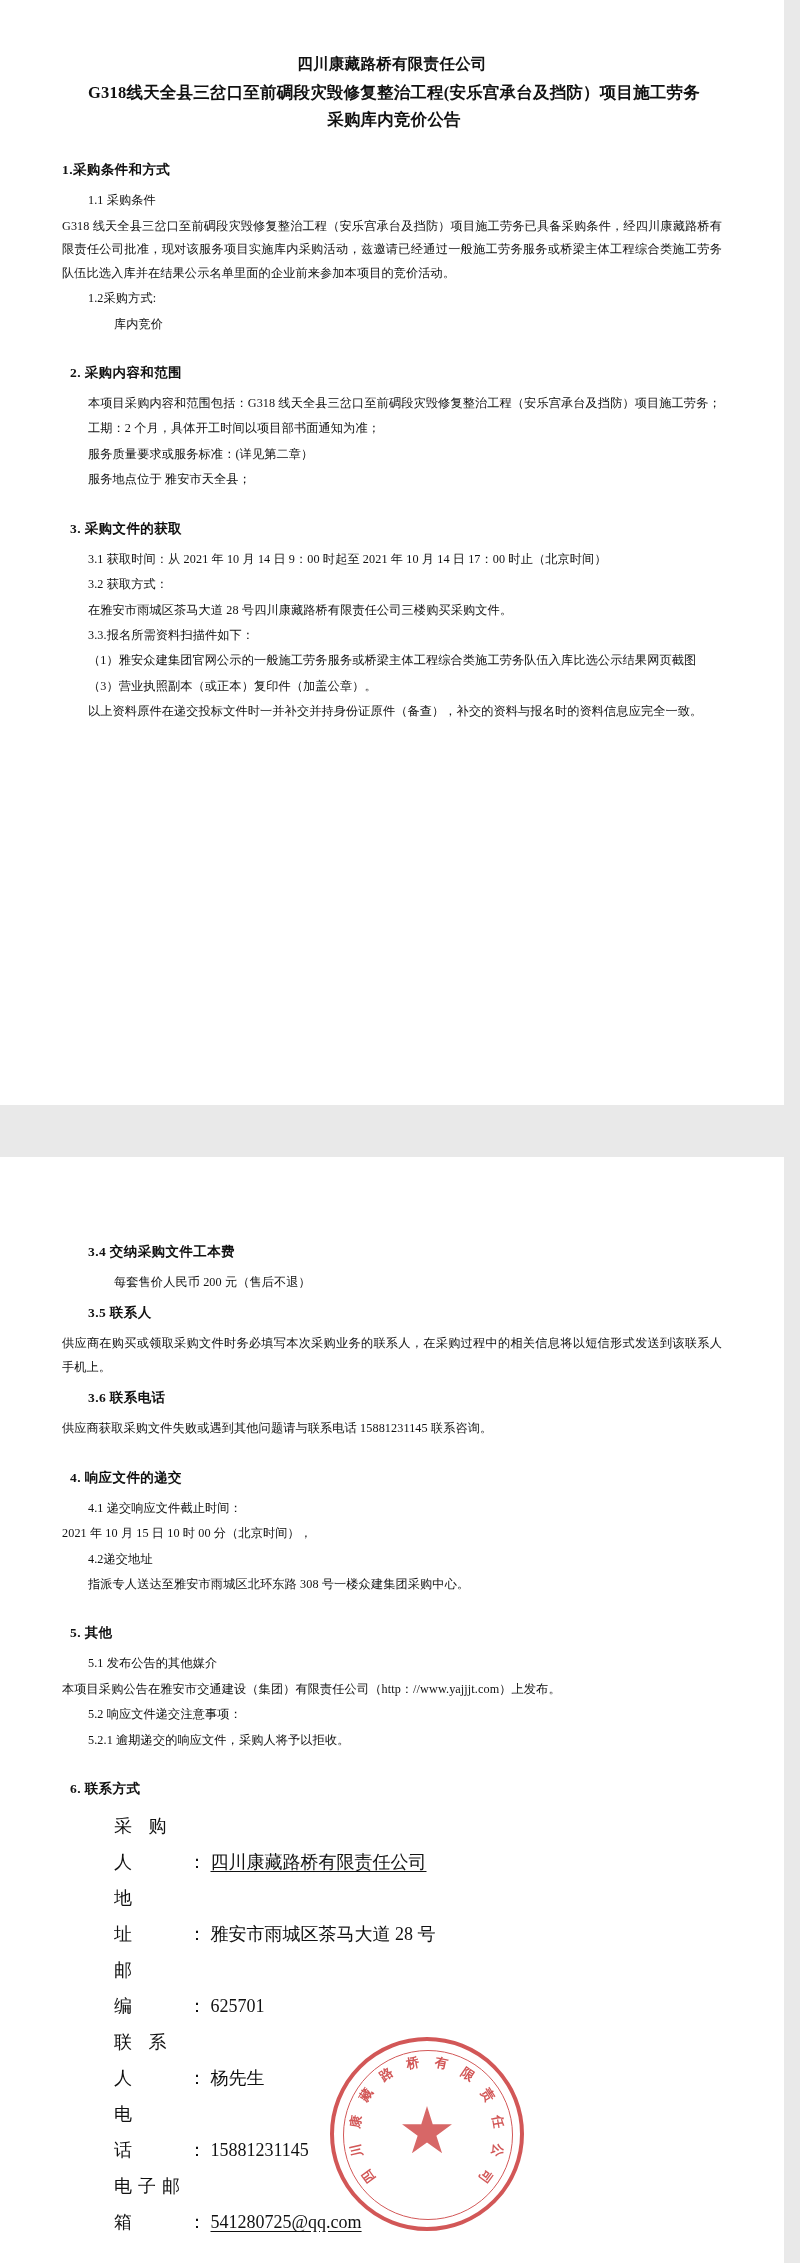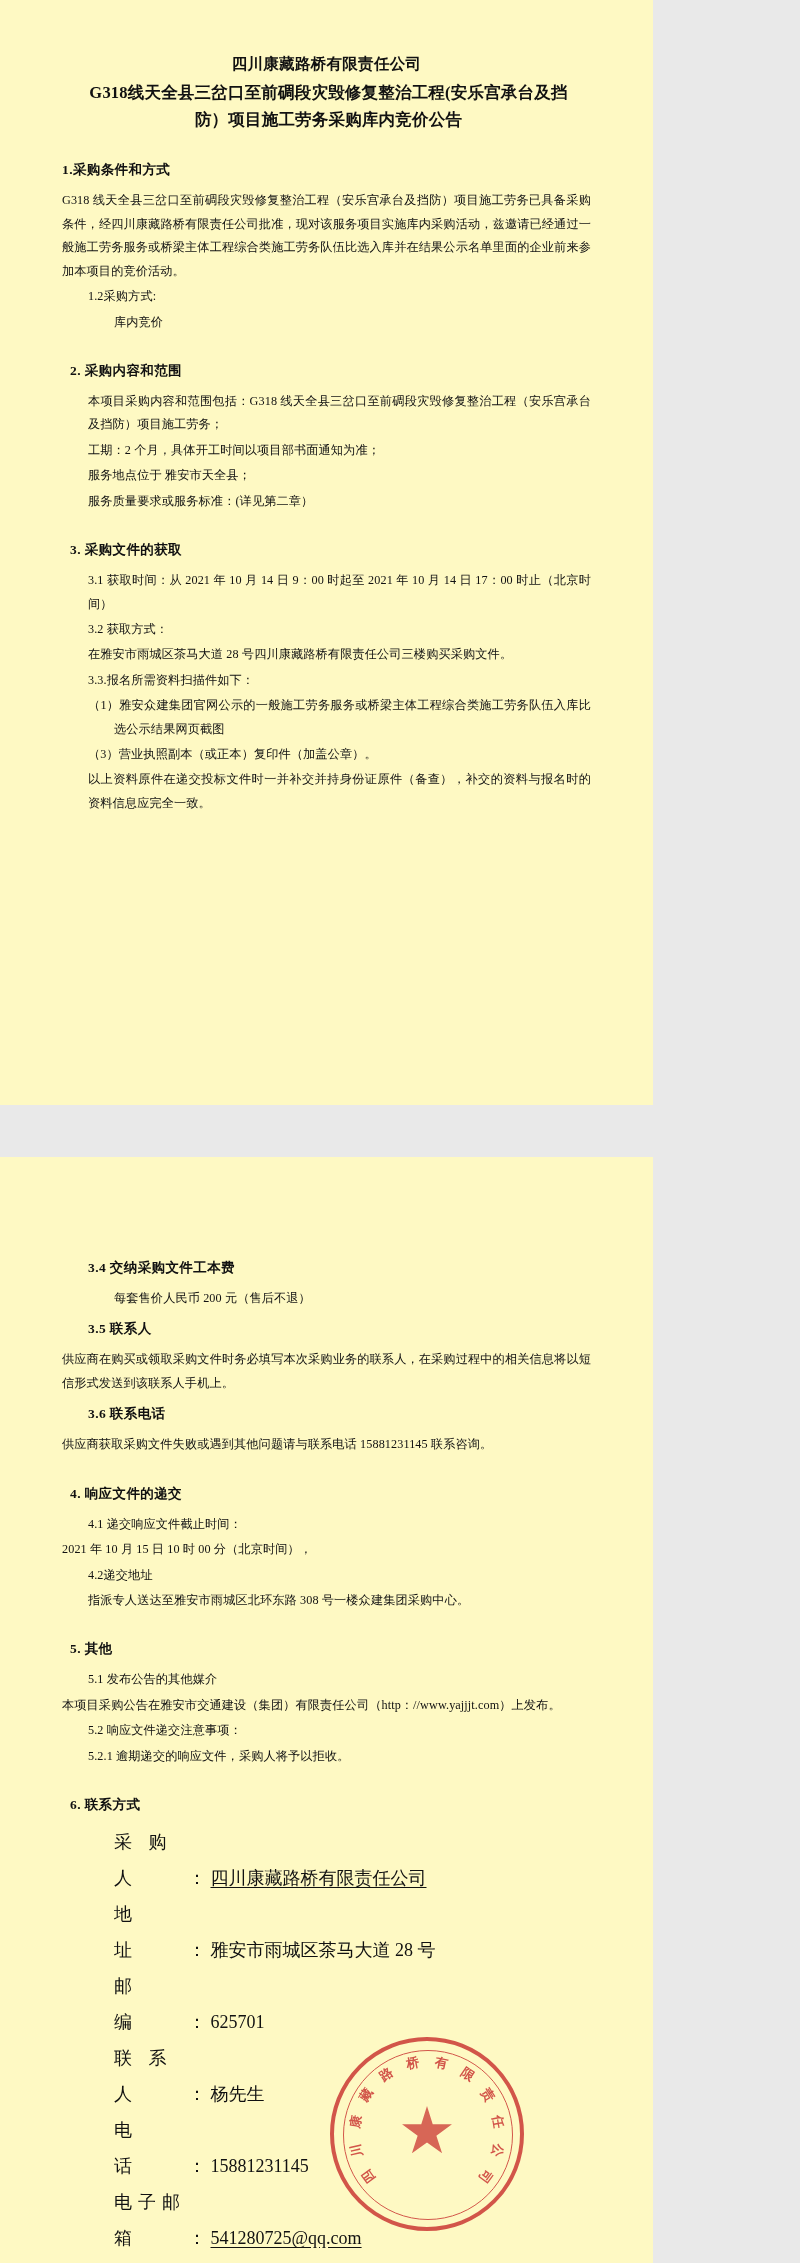--- a/index.html
+++ b/index.html
@@ -6,22 +6,22 @@
     margin: 0;
     padding: 0;
     background: #e9e9e9;
   }
   body {
     width: 800px;
     font-family: "Liberation Serif", "DejaVu Serif", serif;
     color: #111;
   }
   .page {
-    width: 653px;
-    background: #fef9c3;
+    width: 784px;
+    background: #ffffff;
     position: relative;
     box-sizing: border-box;
   }
   .page-1 { height: 1105px; padding: 52px 62px 0 62px; }
   .gap { height: 52px; background: #e9e9e9; }
   .page-2 { height: 1106px; padding: 86px 62px 0 62px; }
 
   .doc-title {
     text-align: center;
     font-weight: bold;
@@ -142,46 +142,47 @@
 </style>
 </head>
 <body>
 
 <div class="page page-1">
 
   <div class="doc-title">四川康藏路桥有限责任公司</div>
   <div class="doc-title-main">G318线天全县三岔口至前碉段灾毁修复整治工程(安乐宫承台及挡防）项目施工劳务采购库内竞价公告</div>
 
   <h2 class="sec">1.采购条件和方式</h2>
+  <p class="l ind">1.1 采购条件</p>
   <p class="l">G318 线天全县三岔口至前碉段灾毁修复整治工程（安乐宫承台及挡防）项目施工劳务已具备采购条件，经四川康藏路桥有限责任公司批准，现对该服务项目实施库内采购活动，兹邀请已经通过一般施工劳务服务或桥梁主体工程综合类施工劳务队伍比选入库并在结果公示名单里面的企业前来参加本项目的竞价活动。</p>
   <p class="l ind">1.2采购方式:</p>
   <p class="l ind2">库内竞价</p>
 
   <h2 class="sec indent">2. 采购内容和范围</h2>
   <p class="l ind">本项目采购内容和范围包括：G318 线天全县三岔口至前碉段灾毁修复整治工程（安乐宫承台及挡防）项目施工劳务；</p>
   <p class="l ind">工期：2 个月，具体开工时间以项目部书面通知为准；</p>
+  <p class="l ind">服务质量要求或服务标准：(详见第二章）</p>
   <p class="l ind">服务地点位于 雅安市天全县；</p>
-  <p class="l ind">服务质量要求或服务标准：(详见第二章）</p>
 
   <h2 class="sec indent">3. 采购文件的获取</h2>
   <p class="l ind">3.1 获取时间：从 2021 年 10 月 14 日 9：00 时起至 2021 年 10 月 14 日 17：00 时止（北京时间）</p>
   <p class="l ind">3.2 获取方式：</p>
   <p class="l ind">在雅安市雨城区茶马大道 28 号四川康藏路桥有限责任公司三楼购买采购文件。</p>
   <p class="l ind">3.3.报名所需资料扫描件如下：</p>
   <p class="l hang">（1）雅安众建集团官网公示的一般施工劳务服务或桥梁主体工程综合类施工劳务队伍入库比选公示结果网页截图</p>
   <p class="l hang">（3）营业执照副本（或正本）复印件（加盖公章）。</p>
   <p class="l ind">以上资料原件在递交投标文件时一并补交并持身份证原件（备查），补交的资料与报名时的资料信息应完全一致。</p>
 
 </div>
 
 <div class="gap"></div>
 
 <div class="page page-2">
 
-  <h2 class="sec" style="margin-top:16px;padding-left:26px;">3.4 交纳采购文件工本费</h2>
+  <h2 class="sec" style="margin-top:0;padding-left:26px;">3.4 交纳采购文件工本费</h2>
   <p class="l ind2">每套售价人民币 200 元（售后不退）</p>
 
   <h2 class="sec" style="margin-top:10px;padding-left:26px;">3.5 联系人</h2>
   <p class="l">供应商在购买或领取采购文件时务必填写本次采购业务的联系人，在采购过程中的相关信息将以短信形式发送到该联系人手机上。</p>
 
   <h2 class="sec" style="margin-top:10px;padding-left:26px;">3.6 联系电话</h2>
   <p class="l">供应商获取采购文件失败或遇到其他问题请与联系电话 15881231145 联系咨询。</p>
 
   <h2 class="sec indent">4. 响应文件的递交</h2>
   <p class="l ind">4.1 递交响应文件截止时间：</p>

